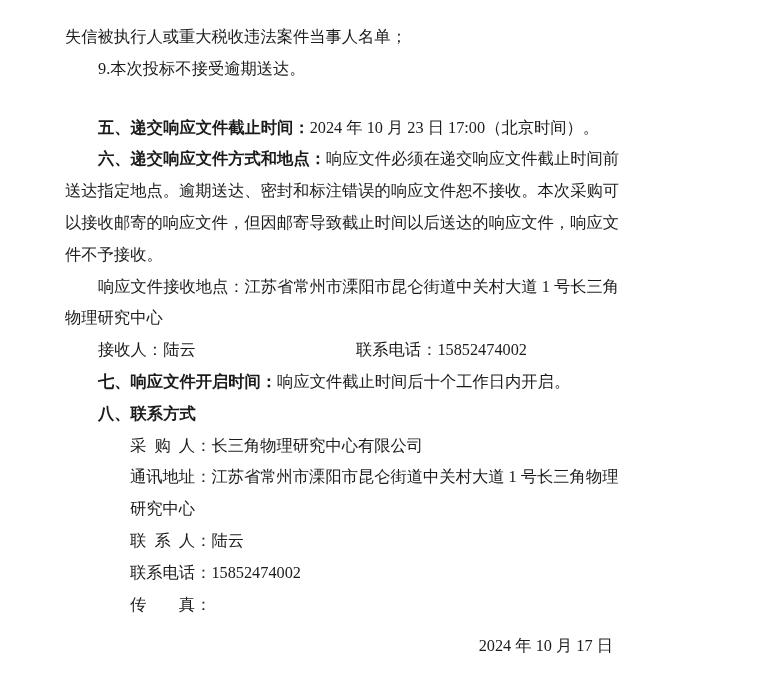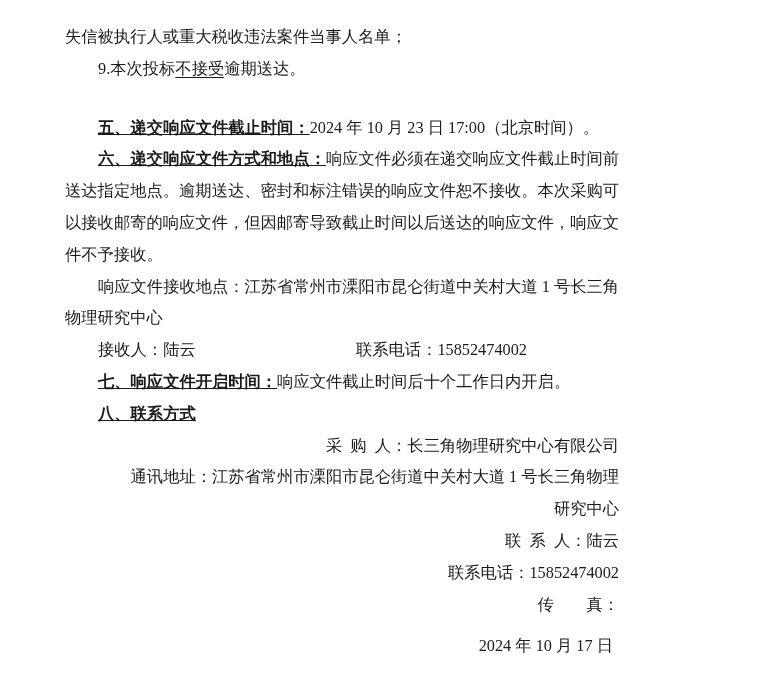--- a/index.html
+++ b/index.html
@@ -25,34 +25,32 @@
     text-align: justify;
   }
   .indent {
     text-indent: 33px;
   }
   .gap-before {
     margin-top: 27px;
   }
   b, .bold {
     font-weight: bold;
-    text-decoration: underline;
   }
   .u {
-    text-decoration: underline;
     text-underline-offset: 3px;
   }
   .recv-left {
     display: inline-block;
     width: 258px;
     text-indent: 0;
   }
   .contact-row {
     padding-left: 65px;
-    text-align: right;
+    text-align: left;
   }
   .contact-label {
     white-space: pre;
   }
   .date-line {
     margin-top: 10px;
     text-align: right;
     padding-right: 6px;
   }
 </style>

